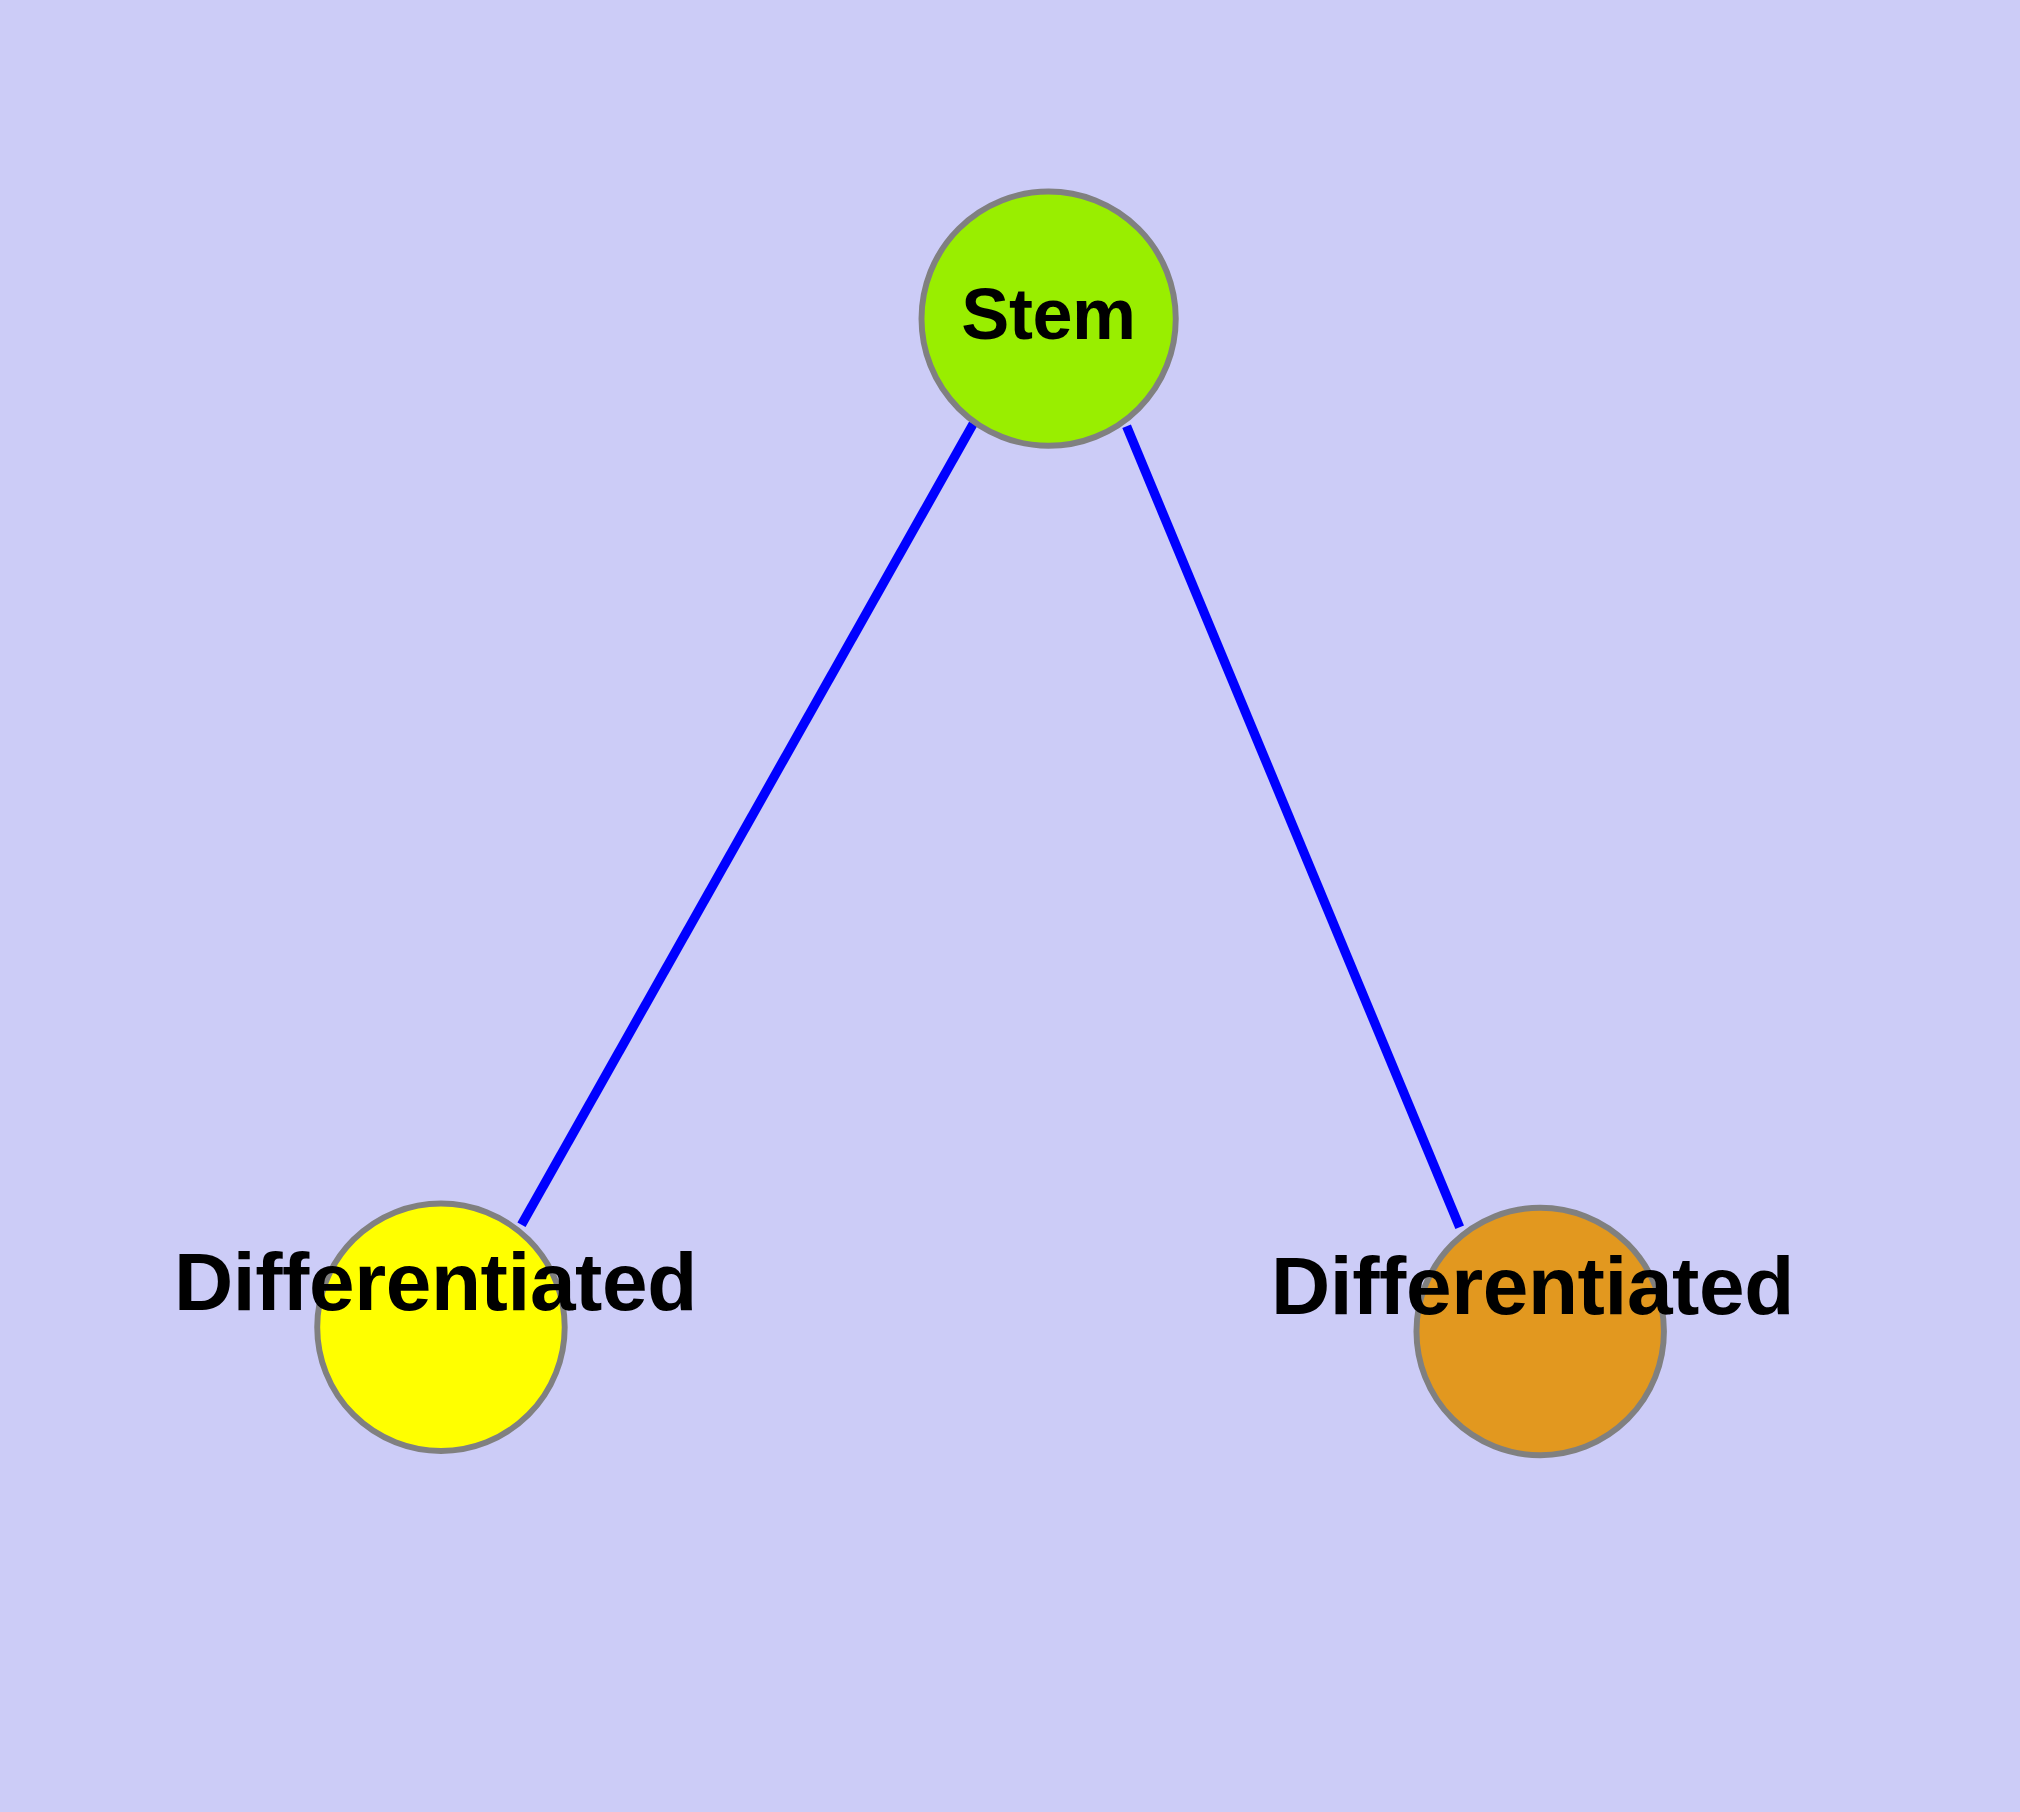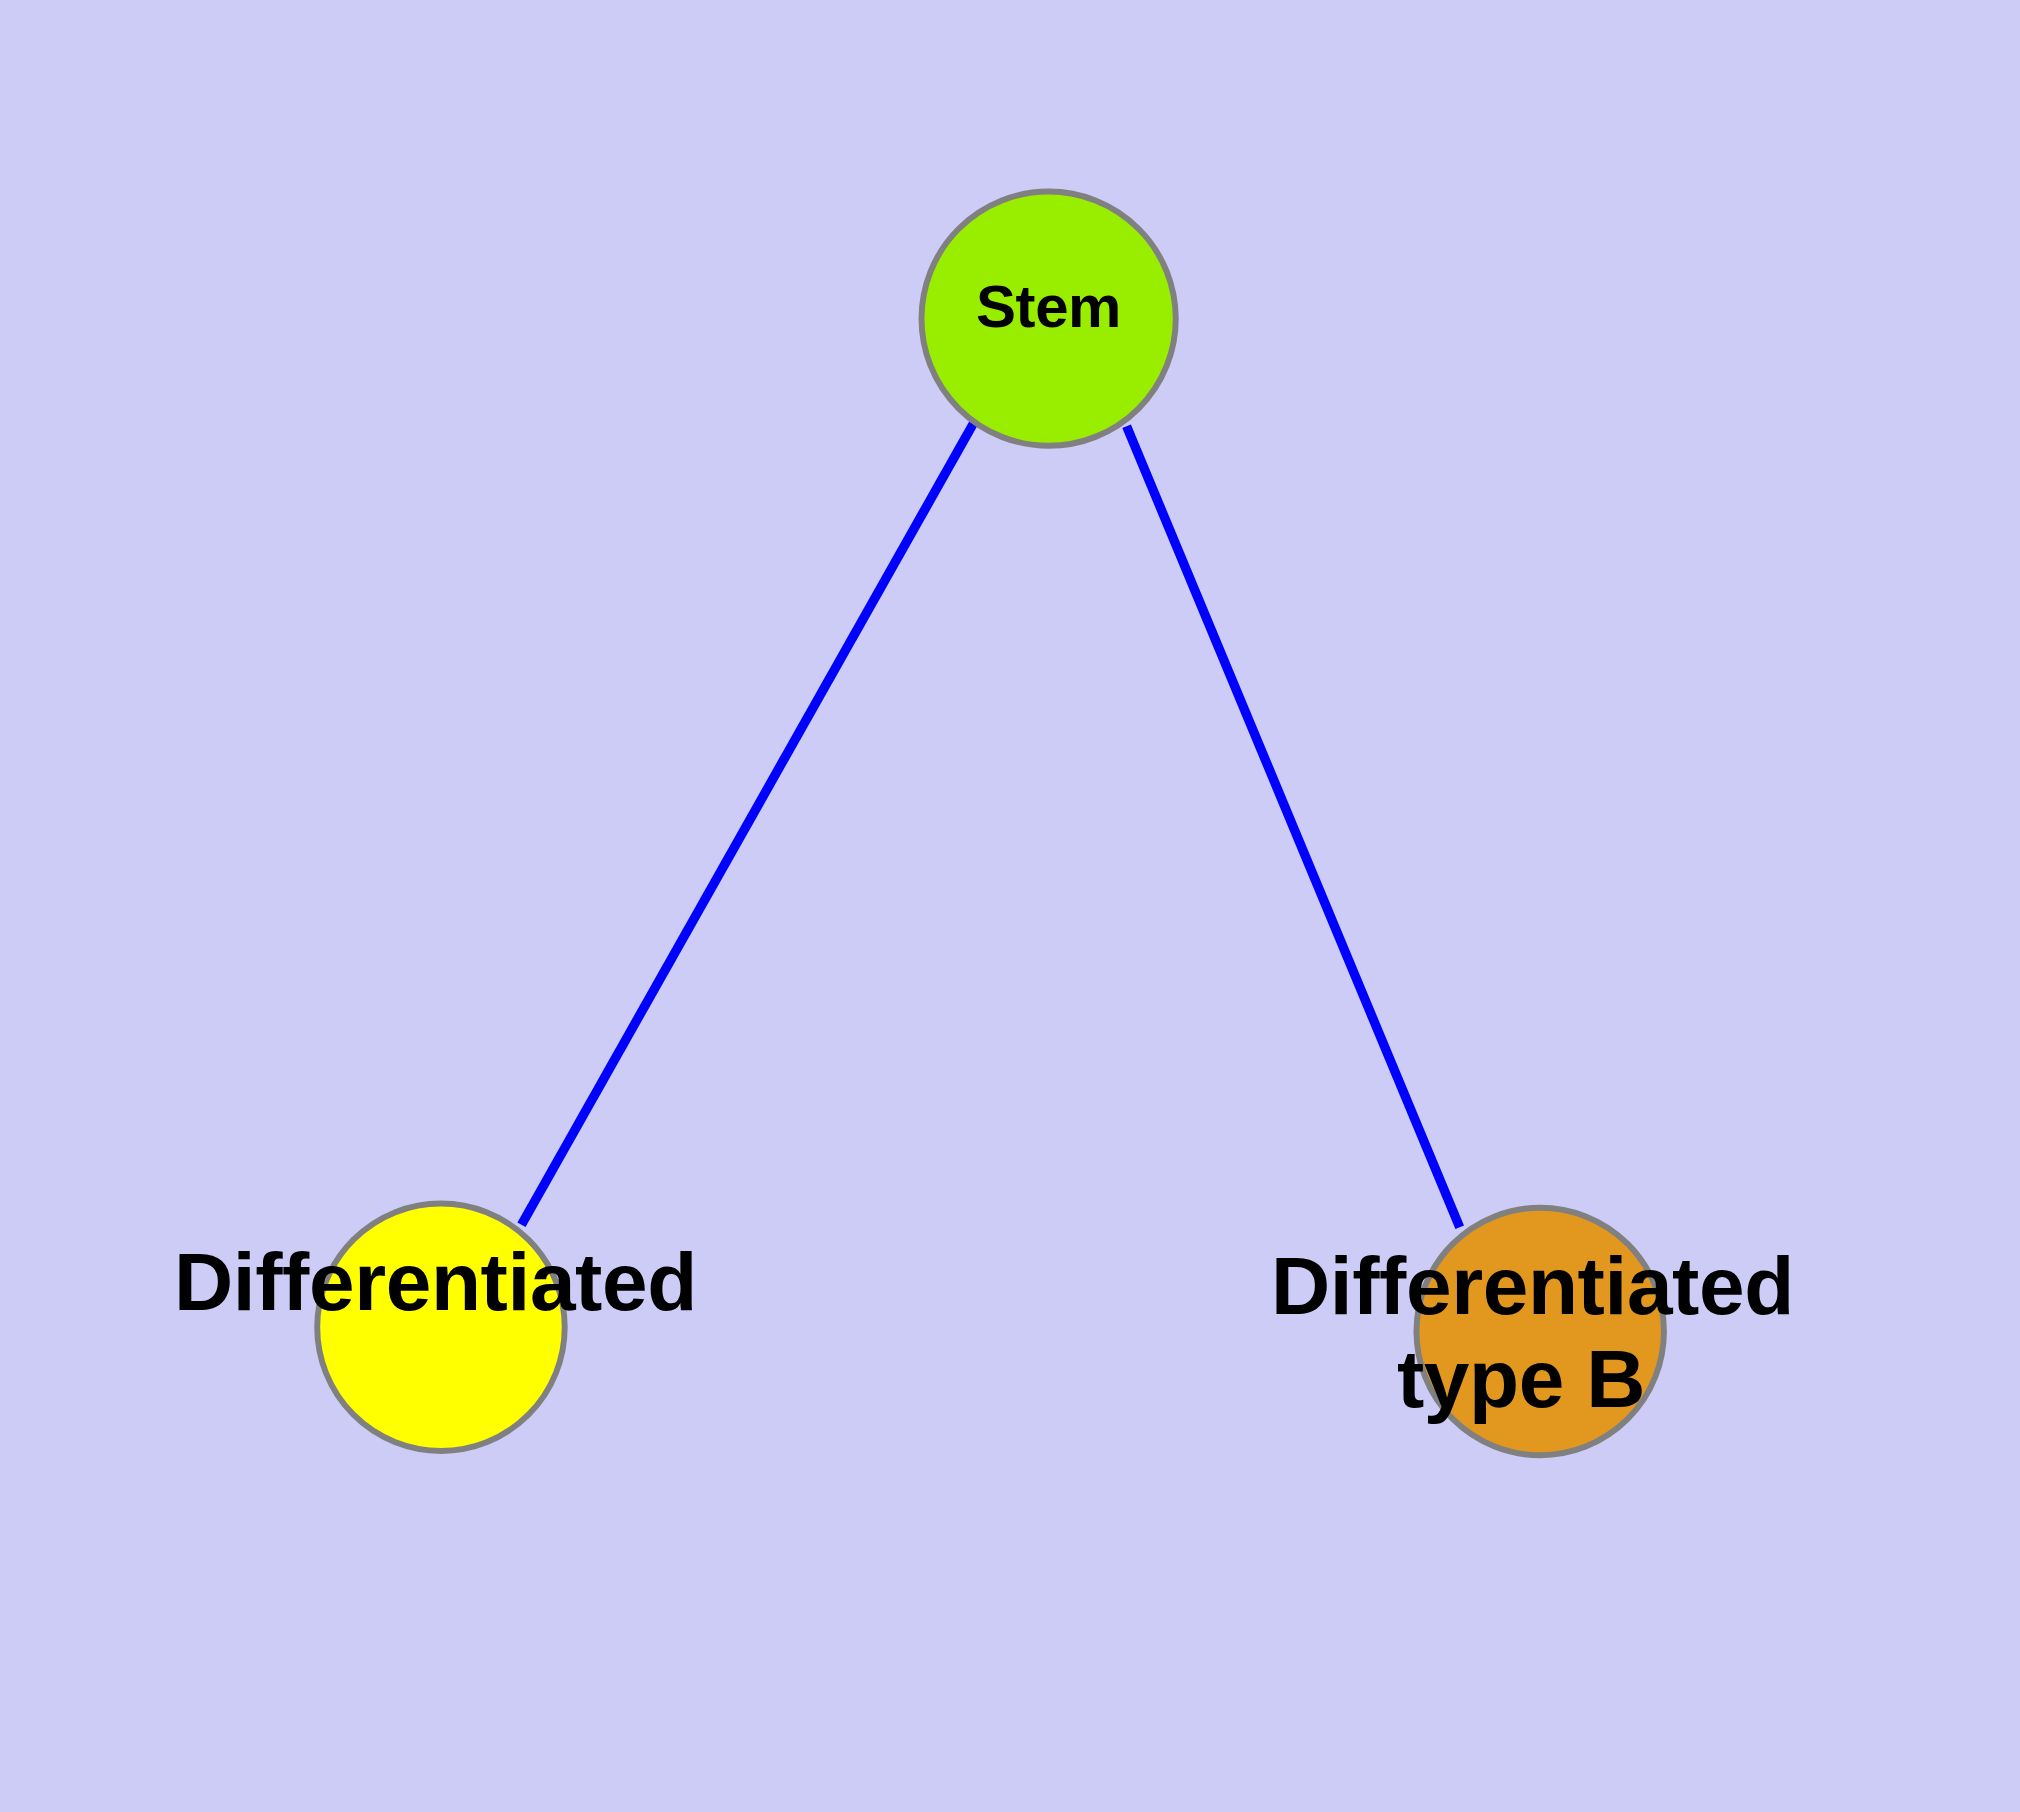--- a/index.html
+++ b/index.html
@@ -33,21 +33,21 @@
     position: absolute;
     text-align: center;
     font-weight: bold;
     color: #000000;
     line-height: 1.14;
     white-space: nowrap;
     pointer-events: none;
     letter-spacing: -0.4px;
   }
   .label-stem {
-    font-size: 60px;
+    font-size: 72px;
     left: 794px;
     top: 273px;
     width: 509px;
   }
   .label-a {
     font-size: 82px;
     left: 174px;
     top: 1235px;
     width: 500px;
   }
@@ -80,17 +80,16 @@
   <div class="node-label label-stem">
     <div>Stem</div>
   </div>
 
   <div class="node-label label-a">
     <div>Differentiated</div>
   </div>
 
   <div class="node-label label-b">
     <div>Differentiated</div>
-    <div>type B</div>
   </div>
 
 </div>
 
 
 </body></html>

